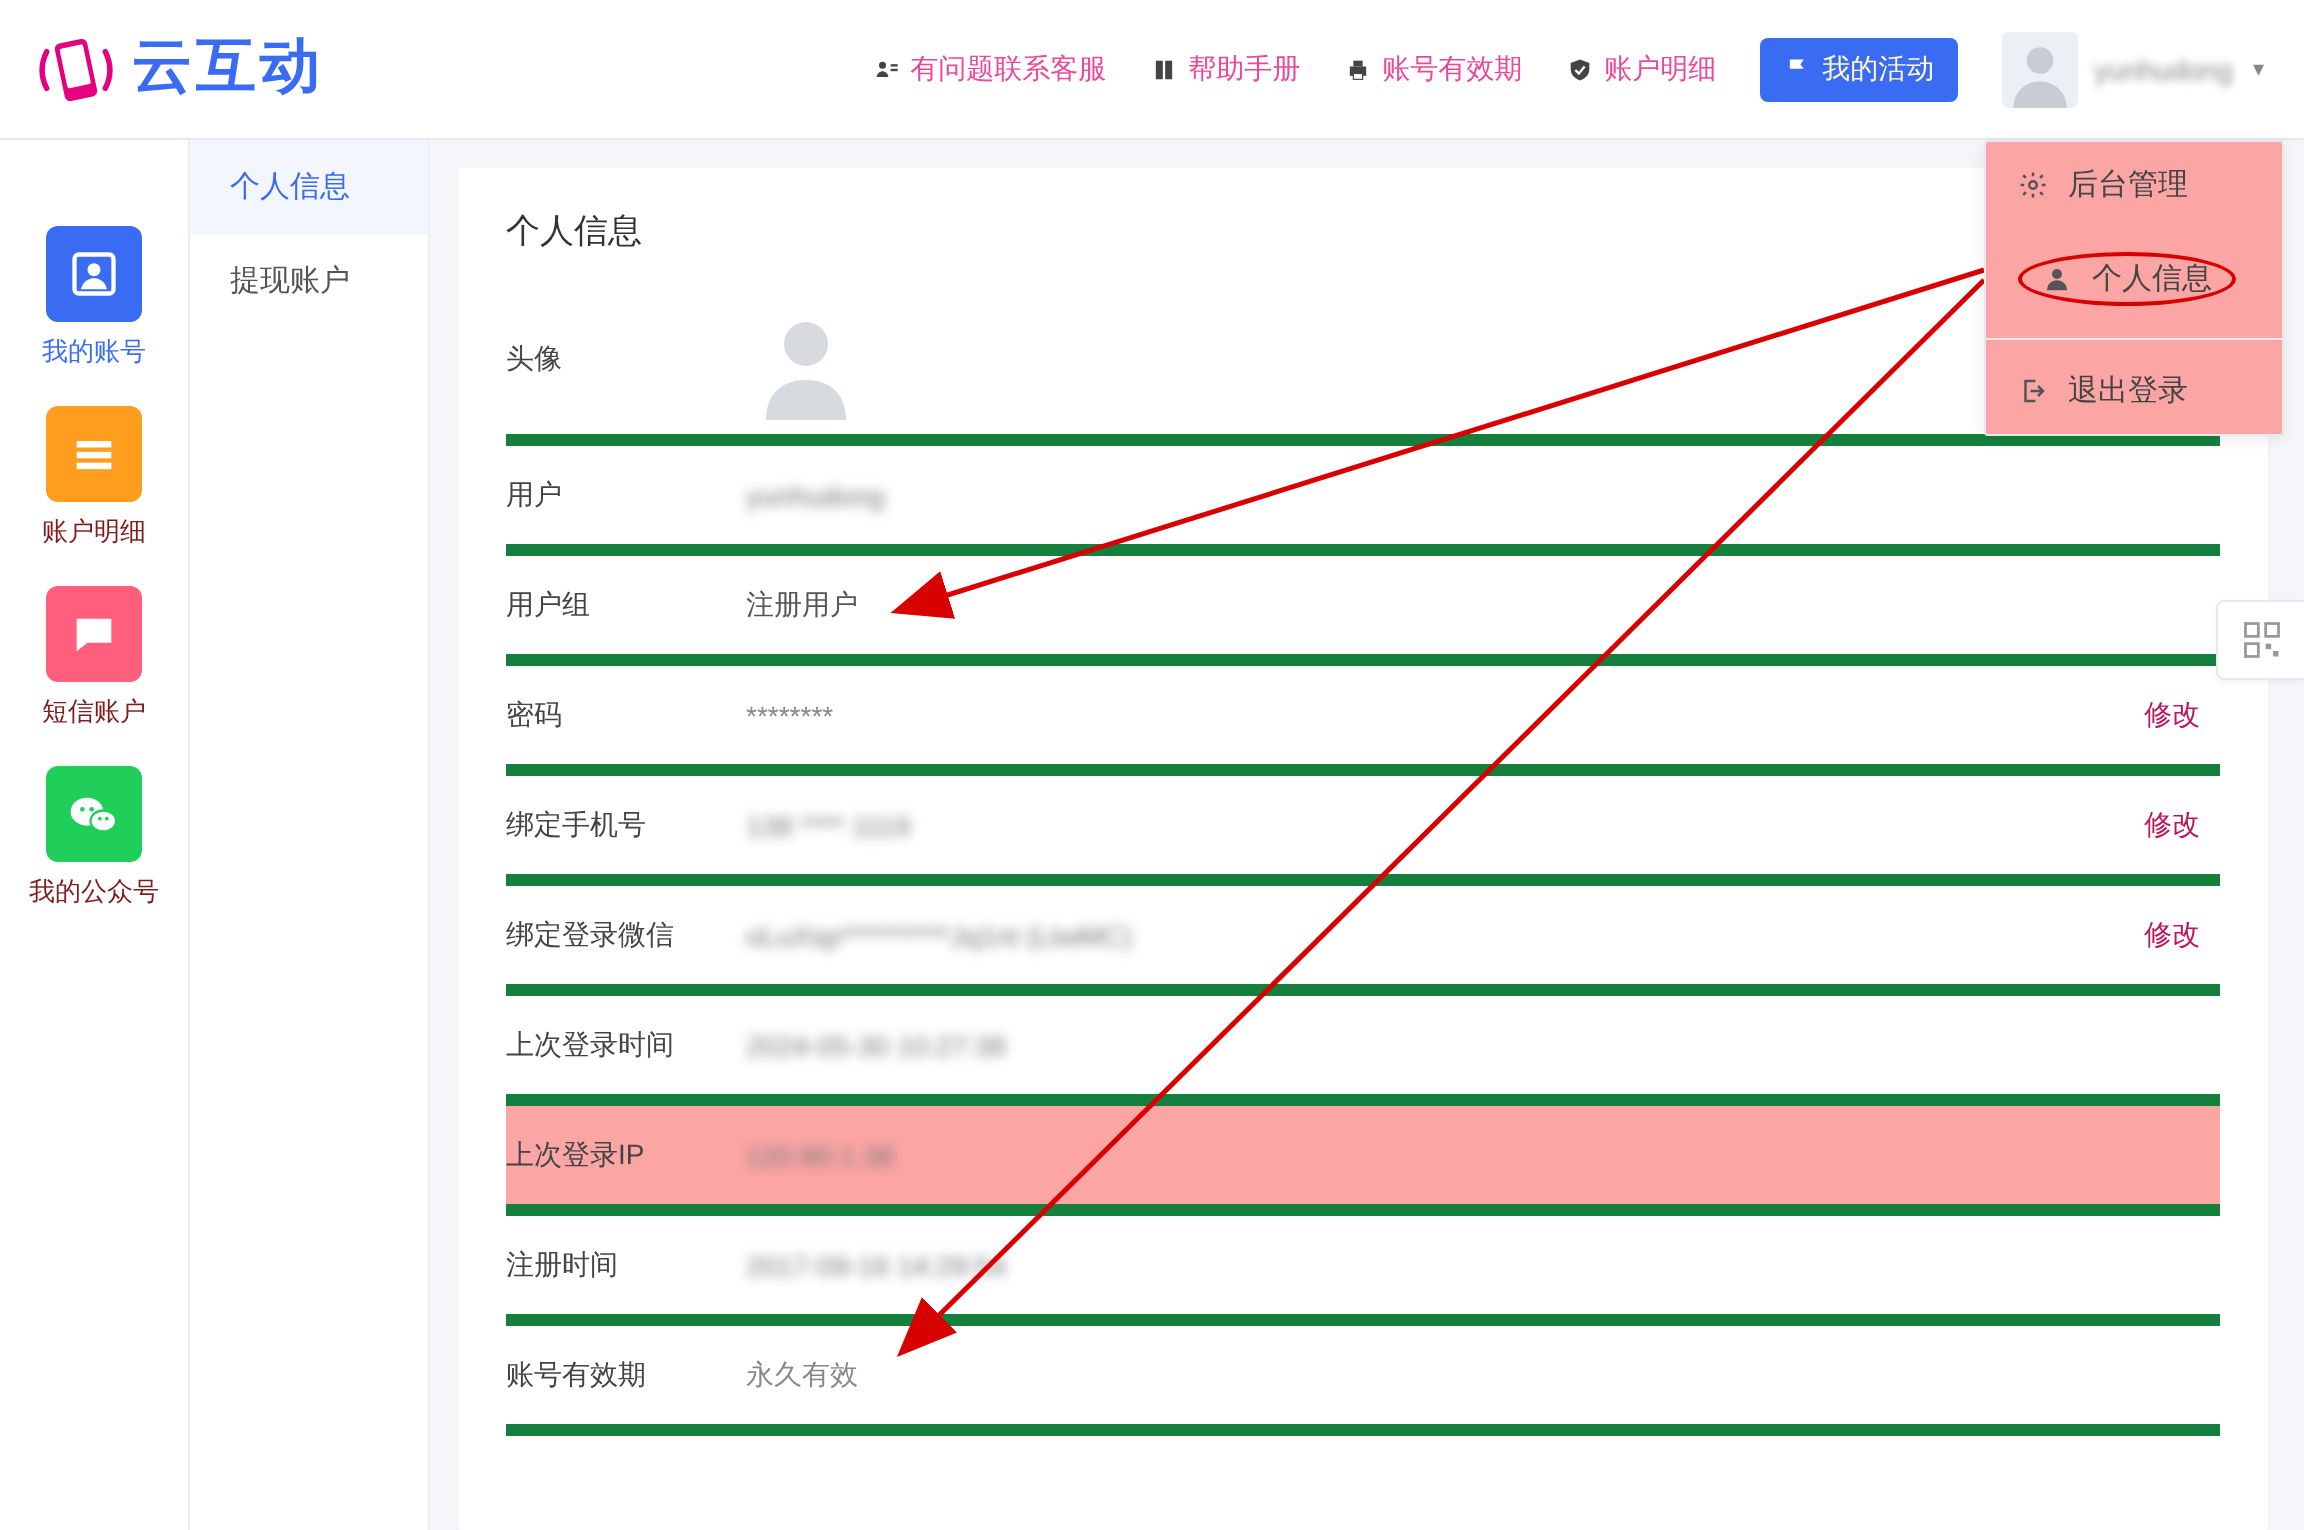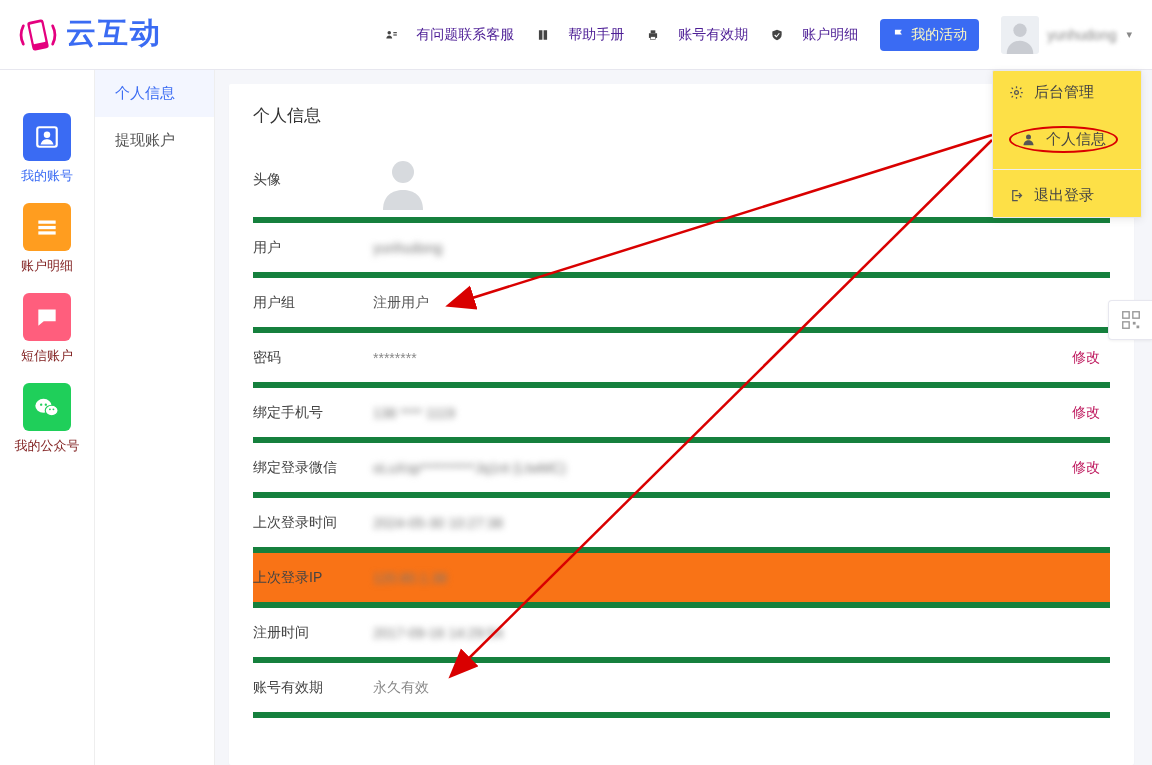--- a/index.html
+++ b/index.html
@@ -41,23 +41,23 @@
     justify-content: flex-end;
     align-items: center;
     gap: 22px;
     padding-right: 20px;
     color: #555;
     font-size: 14px;
   }
   .nav-item {
     display: flex;
     align-items: center;
-    gap: 18px;
+    gap: 5px;
     cursor: pointer;
-    color: #4c1d95;
+    color: #ec4899;
   }
   .nav-item svg { display:block; }
   .btn-primary {
     background: #3a6bf3;
     color: #fef9c3;
     padding: 7px 12px;
     border-radius: 4px;
     display: flex;
     align-items: center;
     gap: 5px;
@@ -148,38 +148,38 @@
   }
   .row {
     display:flex;
     align-items:center;
     min-height: 55px;
     border-bottom: 6px solid #15803d;
     font-size: 14px;
     color:#333;
   }
   .row.tall { min-height: 80px; }
-  .row.hover { background:#f97316;justify-content:center; }
+  .row.hover { background:#fca5a5;justify-content:center; }
   .row .label { width: 120px; color:#444; }
   .row .value { flex:1; color:#555; }
   .row .value.dim { color:#888; }
   .row .value.blur { filter: blur(3px); color:#777; }
   .row .action { color:#be185d; cursor:pointer; padding-right: 10px; }
   .avatar-lg {
     width: 60px; height:60px;
     display:flex; align-items:flex-end; justify-content:center;
   }
   .avatar-lg svg { display:block; }
   
   .dropdown {
     position: absolute;
     top: 70px;
     right: 10px;
     width: 150px;
-    background: #fde047;
+    background: #fca5a5;
     border: 1px solid #e7e7ef;
     box-shadow: 0 2px 8px rgba(0,0,0,0.08);
     border-radius: 2px;
     z-index: 10;
   }
   .dd-item {
     display:flex;
     align-items:center;
     gap:10px;
     padding: 12px 16px;

